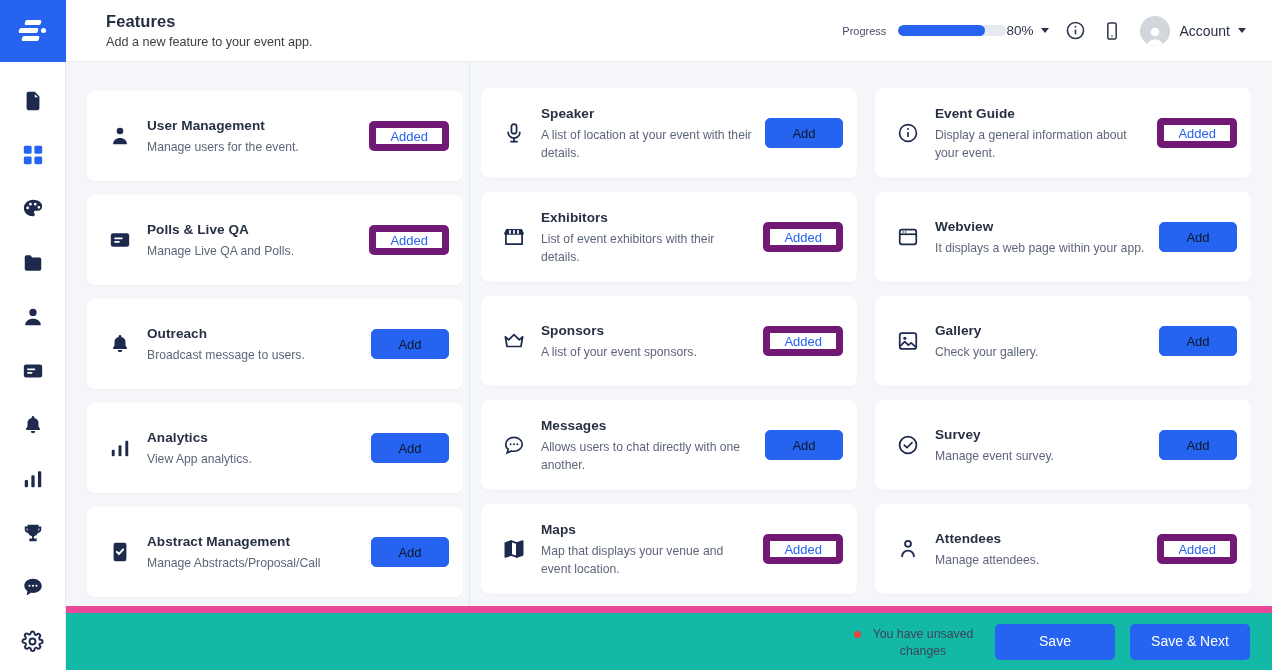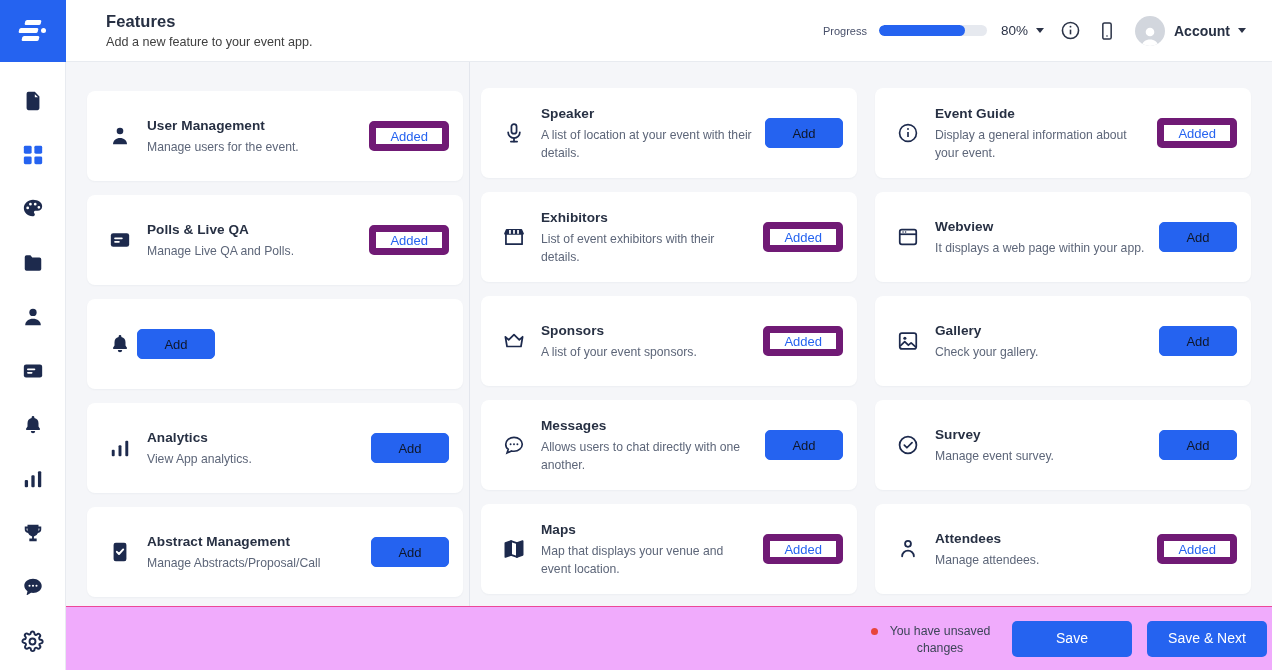--- a/index.html
+++ b/index.html
@@ -64,38 +64,37 @@
   .hdr-progress-label {
     font-size: 11px; color: #48506a; margin-right: 12px;
   }
   .progress-track {
     width: 108px; height: 11px; border-radius: 6px;
     background: #e6e9ef; overflow: hidden; position: relative;
   }
   .progress-fill { height: 100%; background: #2563f0; border-radius: 6px; }
   .hdr-pct {
     font-size: 13.5px; color: #2b3347; font-weight: 400;
-    margin-left: 14px;
   }
   .caret {
     width: 0; height: 0; margin-left: 8px;
     border-left: 4.5px solid transparent; border-right: 4.5px solid transparent;
     border-top: 5.5px solid #2b3347;
   }
   .hdr-icon-btn {
     margin-left: 16px; display: flex; align-items: center; justify-content: center;
     cursor: pointer;
   }
   .avatar {
     width: 30px; height: 30px; border-radius: 50%; background: #d2d6dd;
     margin-left: 18px; display: flex; align-items: flex-end; justify-content: center;
     overflow: hidden;
   }
   .avatar svg { display: block; margin-bottom: -1px; }
-  .account-label { font-size: 14px; color: #273043; margin-left: 9px; font-weight: 700; }
+  .account-label { font-size: 14px; color: #273043; margin-left: 9px; font-weight: 400; }
 
   
   #content {
     position: absolute; left: 66px; top: 62px;
     width: 1206px; height: 544px;
     background: #f5f6f9;
     overflow: hidden;
   }
   #col-divider {
     position: absolute; left: 403px; top: 0; width: 1px; height: 544px;
@@ -149,24 +148,24 @@
     background: #2563f0; color: #0f172a; border: 1px solid #2563f0;
   }
   .fc-btn.added {
     background: #ffffff; color: #2563f0; border: 7px solid #701a75;
   }
 
   
   #footer {
     position: absolute; left: 66px; top: 606px;
     width: 1206px; height: 64px;
-    background: #f0abfc;
-    border-top: 1px solid #ec4899;
+    background: #14b8a6;
+    border-top: 7px solid #ec4899;
     display: flex; align-items: center; justify-content: flex-end;
-    padding-right: 5px;
+    padding-right: 22px;
   }
   #unsaved {
     display: flex; align-items: flex-start; gap: 5px;
     width: 126px; text-align: center;
     font-size: 12.3px; color: #3d4558; line-height: 17px;
     justify-content: center;
     padding-top: 2px;
   }
   #unsaved .dot {
     width: 7px; height: 7px; border-radius: 50%; background: #e8453c;
@@ -372,20 +371,24 @@
           </div>
           <div class="fc-btn added">Added</div>
         </div>
         <div class="feature-card">
           <div class="fc-icon">
             <svg width="22" height="22" viewBox="0 0 24 24" fill="#1d2a4d">
               <path d="M12 2.2a1.5 1.5 0 0 1 1.5 1.5v.6A6 6 0 0 1 18 10v3.6l1.6 2.6a.8.8 0 0 1-.7 1.2H5.1a.8.8 0 0 1-.7-1.2L6 13.6V10a6 6 0 0 1 4.5-5.7v-.6A1.5 1.5 0 0 1 12 2.2z"></path>
               <path d="M9.6 18.6h4.8a2.4 2.4 0 0 1-4.8 0z"></path>
             </svg>
           </div>
+          <div class="fc-text">
+            <div class="fc-title">Outreach</div>
+            <div class="fc-desc">Broadcast message to users.</div>
+          </div>
           <div class="fc-btn add">Add</div>
         </div>
         <div class="feature-card">
           <div class="fc-icon">
             <svg width="22" height="22" viewBox="0 0 24 24" fill="#1d2a4d">
               <rect x="3" y="14" width="3.2" height="7" rx="1.1"></rect>
               <rect x="10.4" y="9" width="3.2" height="12" rx="1.1"></rect>
               <rect x="17.8" y="4.2" width="3.2" height="16.8" rx="1.1"></rect>
             </svg>
           </div>

